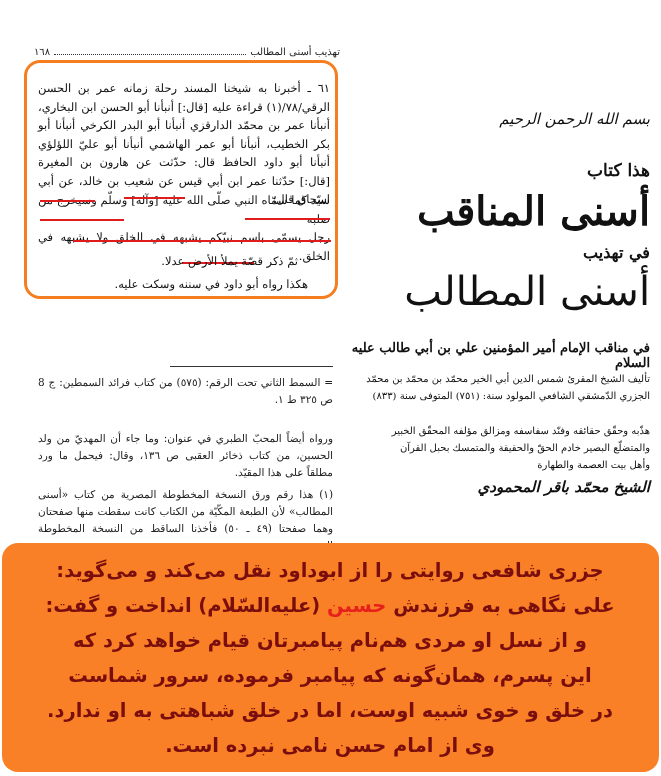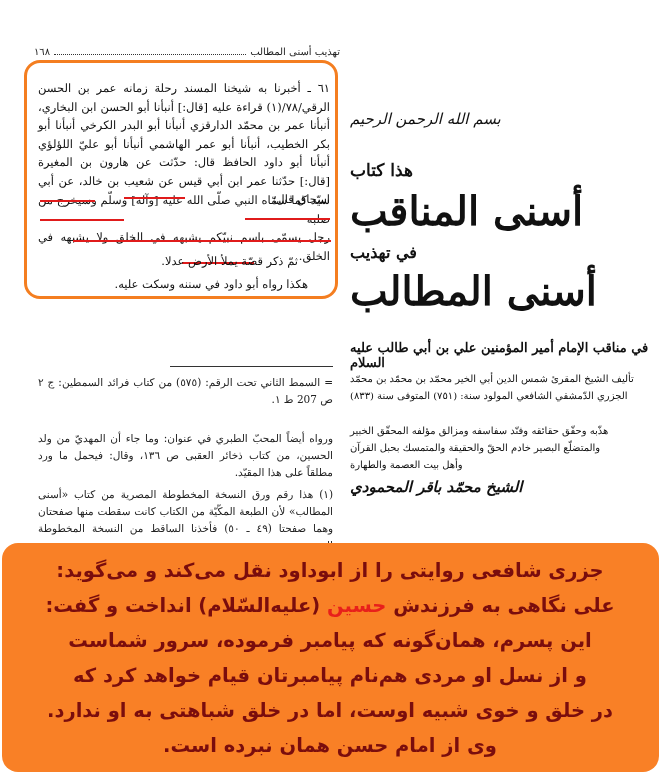--- a/index.html
+++ b/index.html
@@ -35,26 +35,26 @@
   .uline { position:absolute; height:2px; background:#e01b1b; }
 
   
   .fn-rule { position:absolute; left:170px; top:366px; width:163px; height:1px; background:#333; }
   .fn { position:absolute; font-size:10.5px; line-height:17px; text-align:justify; text-align-last:right; color:#222; }
   .fn1 { left:38px; top:374px; width:295px; }
   .fn2 { left:38px; top:430px; width:295px; }
   .fn3 { left:38px; top:486px; width:295px; }
 
   
-  .right { position:absolute; left:350px; width:300px; text-align:left; }
+  .right { position:absolute; left:350px; width:300px; text-align:right; }
   .basmala { top:110px; font-size:15px; font-style:italic; }
   .hatha { top:160px; font-size:17px; font-weight:bold; letter-spacing:2px; }
   .title1 { top:188px; font-size:40px; font-weight:bold; line-height:46px; }
   .fi { top:243px; font-size:16px; font-weight:bold; }
-  .title2 { top:268px; font-size:40px; font-weight:bold; line-height:46px; }
+  .title2 { top:268px; font-size:40px; font-weight:normal; line-height:46px; }
   .subtitle { top:340px; font-size:13px; font-weight:bold; }
   .author { top:370px; font-size:10px; line-height:17px; }
   .editor { top:422px; font-size:10px; line-height:17px; }
   .editor-name { top:478px; font-size:15px; font-style:italic; font-weight:bold; }
 
   
   .fa-box {
     position:absolute; left:2px; top:543px; width:657px; height:229px;
     background:#f98026; border-radius:16px;
   }
@@ -87,21 +87,21 @@
 <div class="uline" style="left:40px;top:200px;width:55px;"></div>
 <div class="uline" style="left:245px;top:218px;width:85px;"></div>
 <div class="uline" style="left:40px;top:219px;width:84px;"></div>
 <div class="uline" style="left:73px;top:240px;width:258px;"></div>
 <div class="uline" style="left:182px;top:262px;width:72px;"></div>
 
 <div class="para p-then rtl">ثمّ ذكر قصّة يملأ الأرض عدلا.</div>
 <div class="para p-thus rtl">هكذا رواه أبو داود في سننه وسكت عليه.</div>
 
 <div class="fn-rule"></div>
-<div class="fn fn1 rtl">= السمط الثاني تحت الرقم: (٥٧٥) من كتاب فرائد السمطين: ج ٢ ص 207 ط ١.</div>
+<div class="fn fn1 rtl">= السمط الثاني تحت الرقم: (٥٧٥) من كتاب فرائد السمطين: ج 8 ص ٣٢٥ ط ١.</div>
 <div class="fn fn2 rtl">ورواه أيضاً المحبّ الطبري في عنوان: وما جاء أن المهديّ من ولد الحسين، من كتاب ذخائر العقبى ص ١٣٦، وقال: فيحمل ما ورد مطلقاً على هذا المقيّد.</div>
 <div class="fn fn3 rtl">(١) هذا رقم ورق النسخة المخطوطة المصرية من كتاب «أسنى المطالب» لأن الطبعة المكّيّة من الكتاب كانت سقطت منها صفحتان وهما صفحتا (٤٩ ـ ٥٠) فأخذنا الساقط من النسخة المخطوطة المصرية.</div>
 
 <div class="right basmala rtl">بسم الله الرحمن الرحيم</div>
 <div class="right hatha rtl">هذا كتاب</div>
 <div class="right title1 rtl">أسنى المناقب</div>
 <div class="right fi rtl">في تهذيب</div>
 <div class="right title2 rtl">أسنى المطالب</div>
 <div class="right subtitle rtl">في مناقب الإمام أمير المؤمنين علي بن أبي طالب عليه السلام</div>
 <div class="right author rtl">
@@ -116,17 +116,17 @@
 <div class="right editor-name rtl">الشيخ محمّد باقر المحمودي</div>
 
 <div class="fa-box"></div>
 <div class="fa-text rtl">
   <div>جزری شافعی روایتی را از ابوداود نقل می‌کند و می‌گوید:</div>
   <div>
     <span>علی نگاهی به فرزندش</span>
     <span class="red">حسین</span>
     <span>(علیه‌السّلام) انداخت و گفت:</span>
   </div>
+  <div>و از نسل او مردی هم‌نام پیامبرتان قیام خواهد کرد که</div>
   <div>این پسرم، همان‌گونه که پیامبر فرموده، سرور شماست</div>
-  <div>و از نسل او مردی هم‌نام پیامبرتان قیام خواهد کرد که</div>
   <div>در خلق و خوی شبیه اوست، اما در خلق شباهتی به او ندارد.</div>
-  <div>وی از امام حسن همان نبرده است.</div>
+  <div>وی از امام حسن نامی نبرده است.</div>
 </div>
 
 </body></html>

